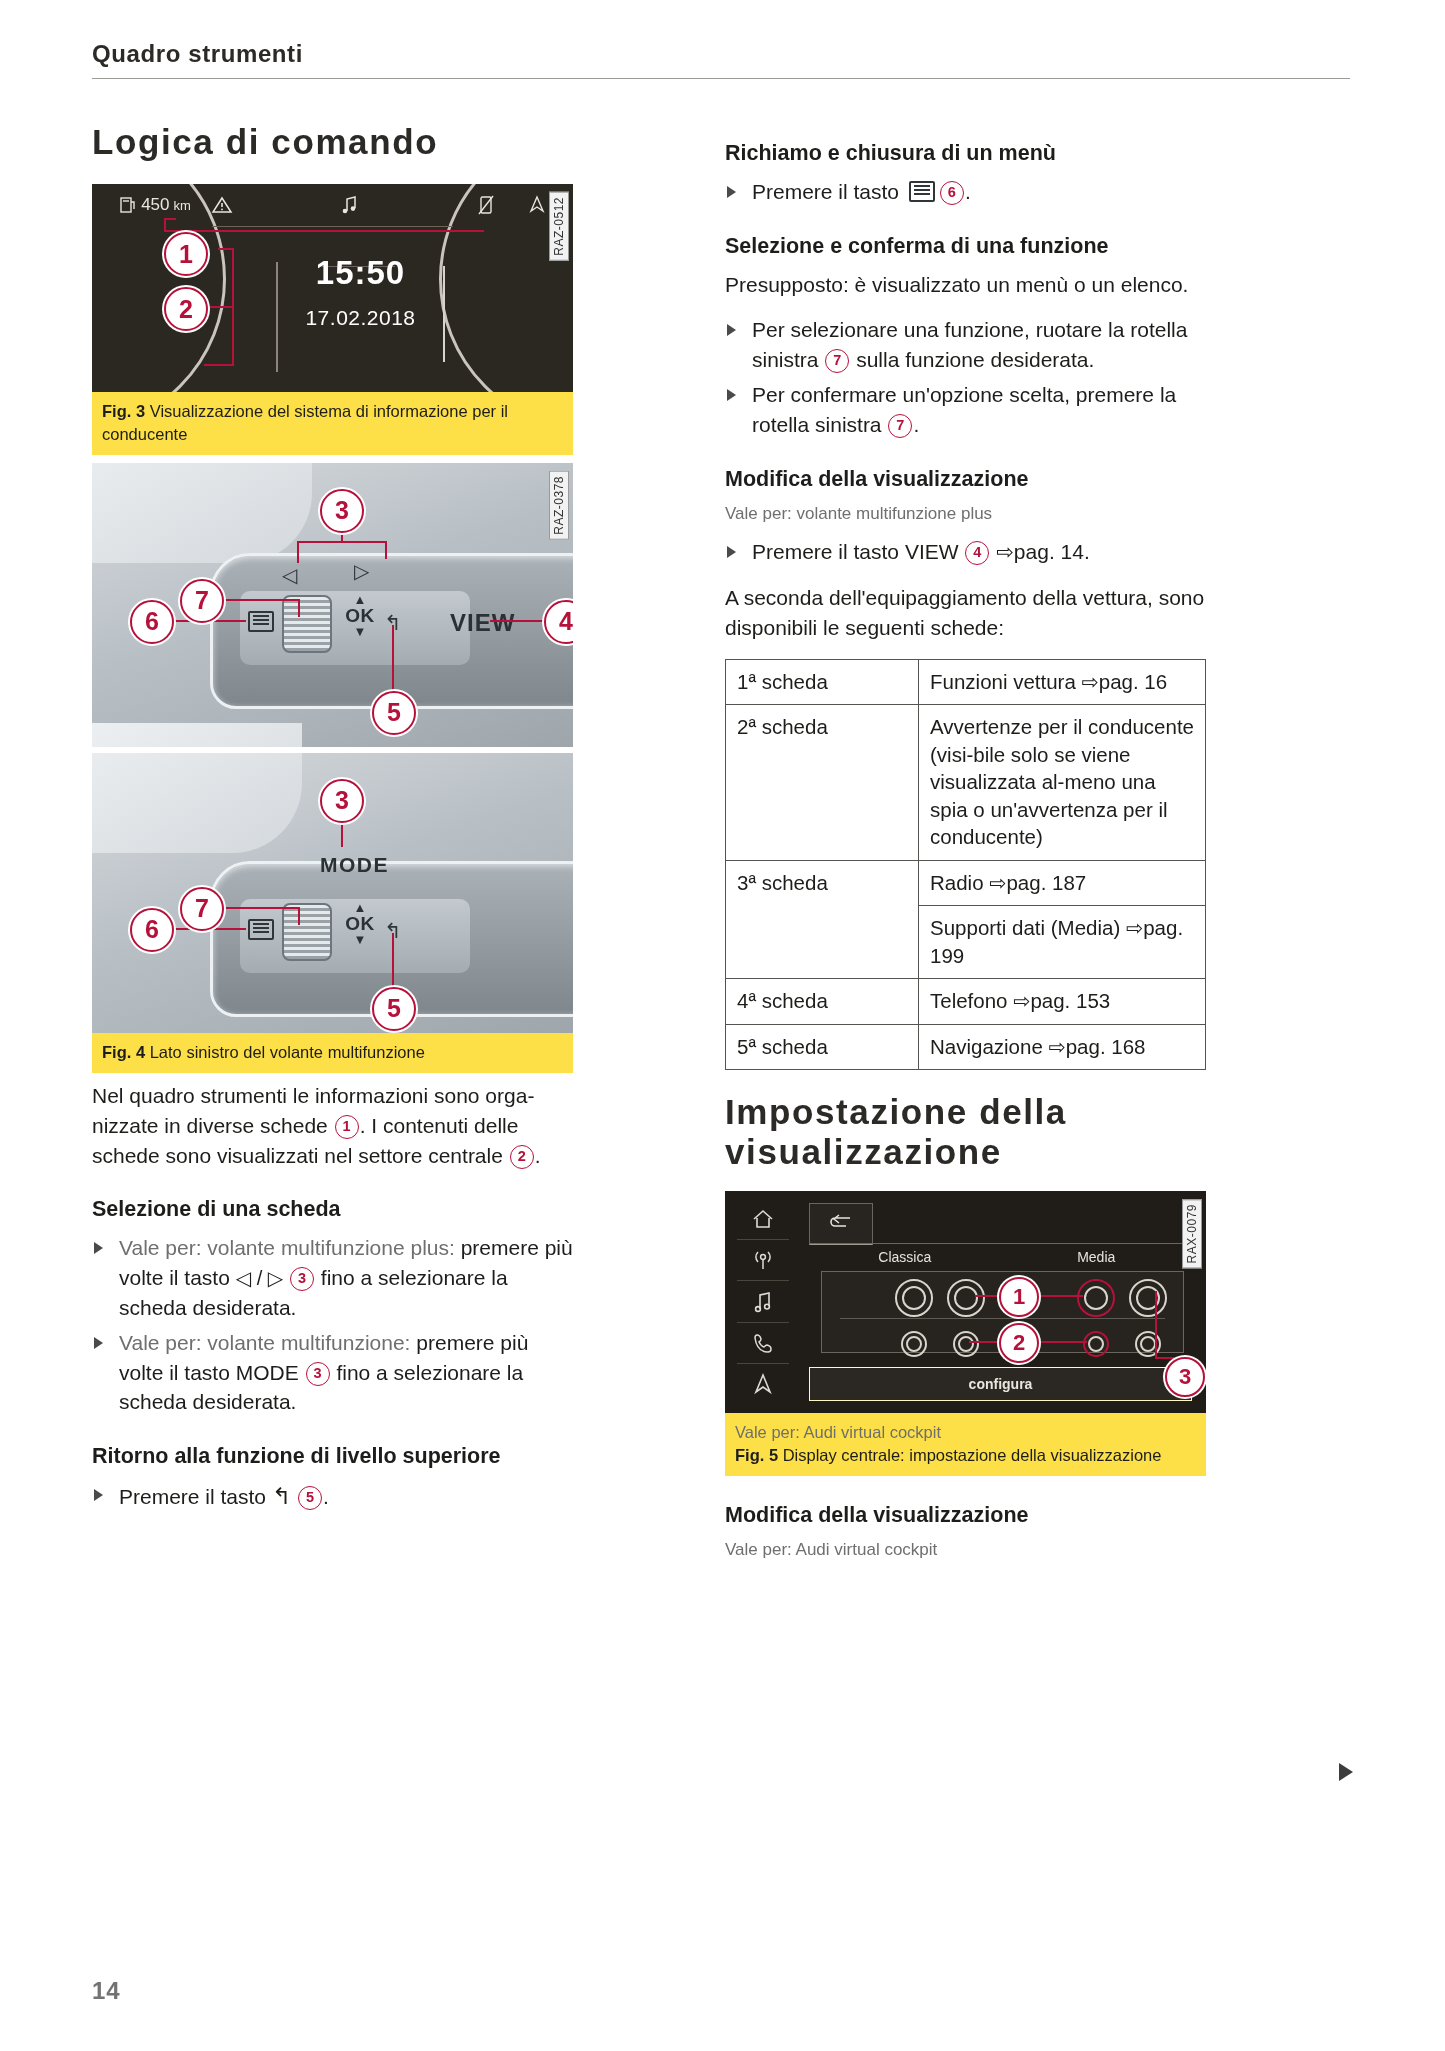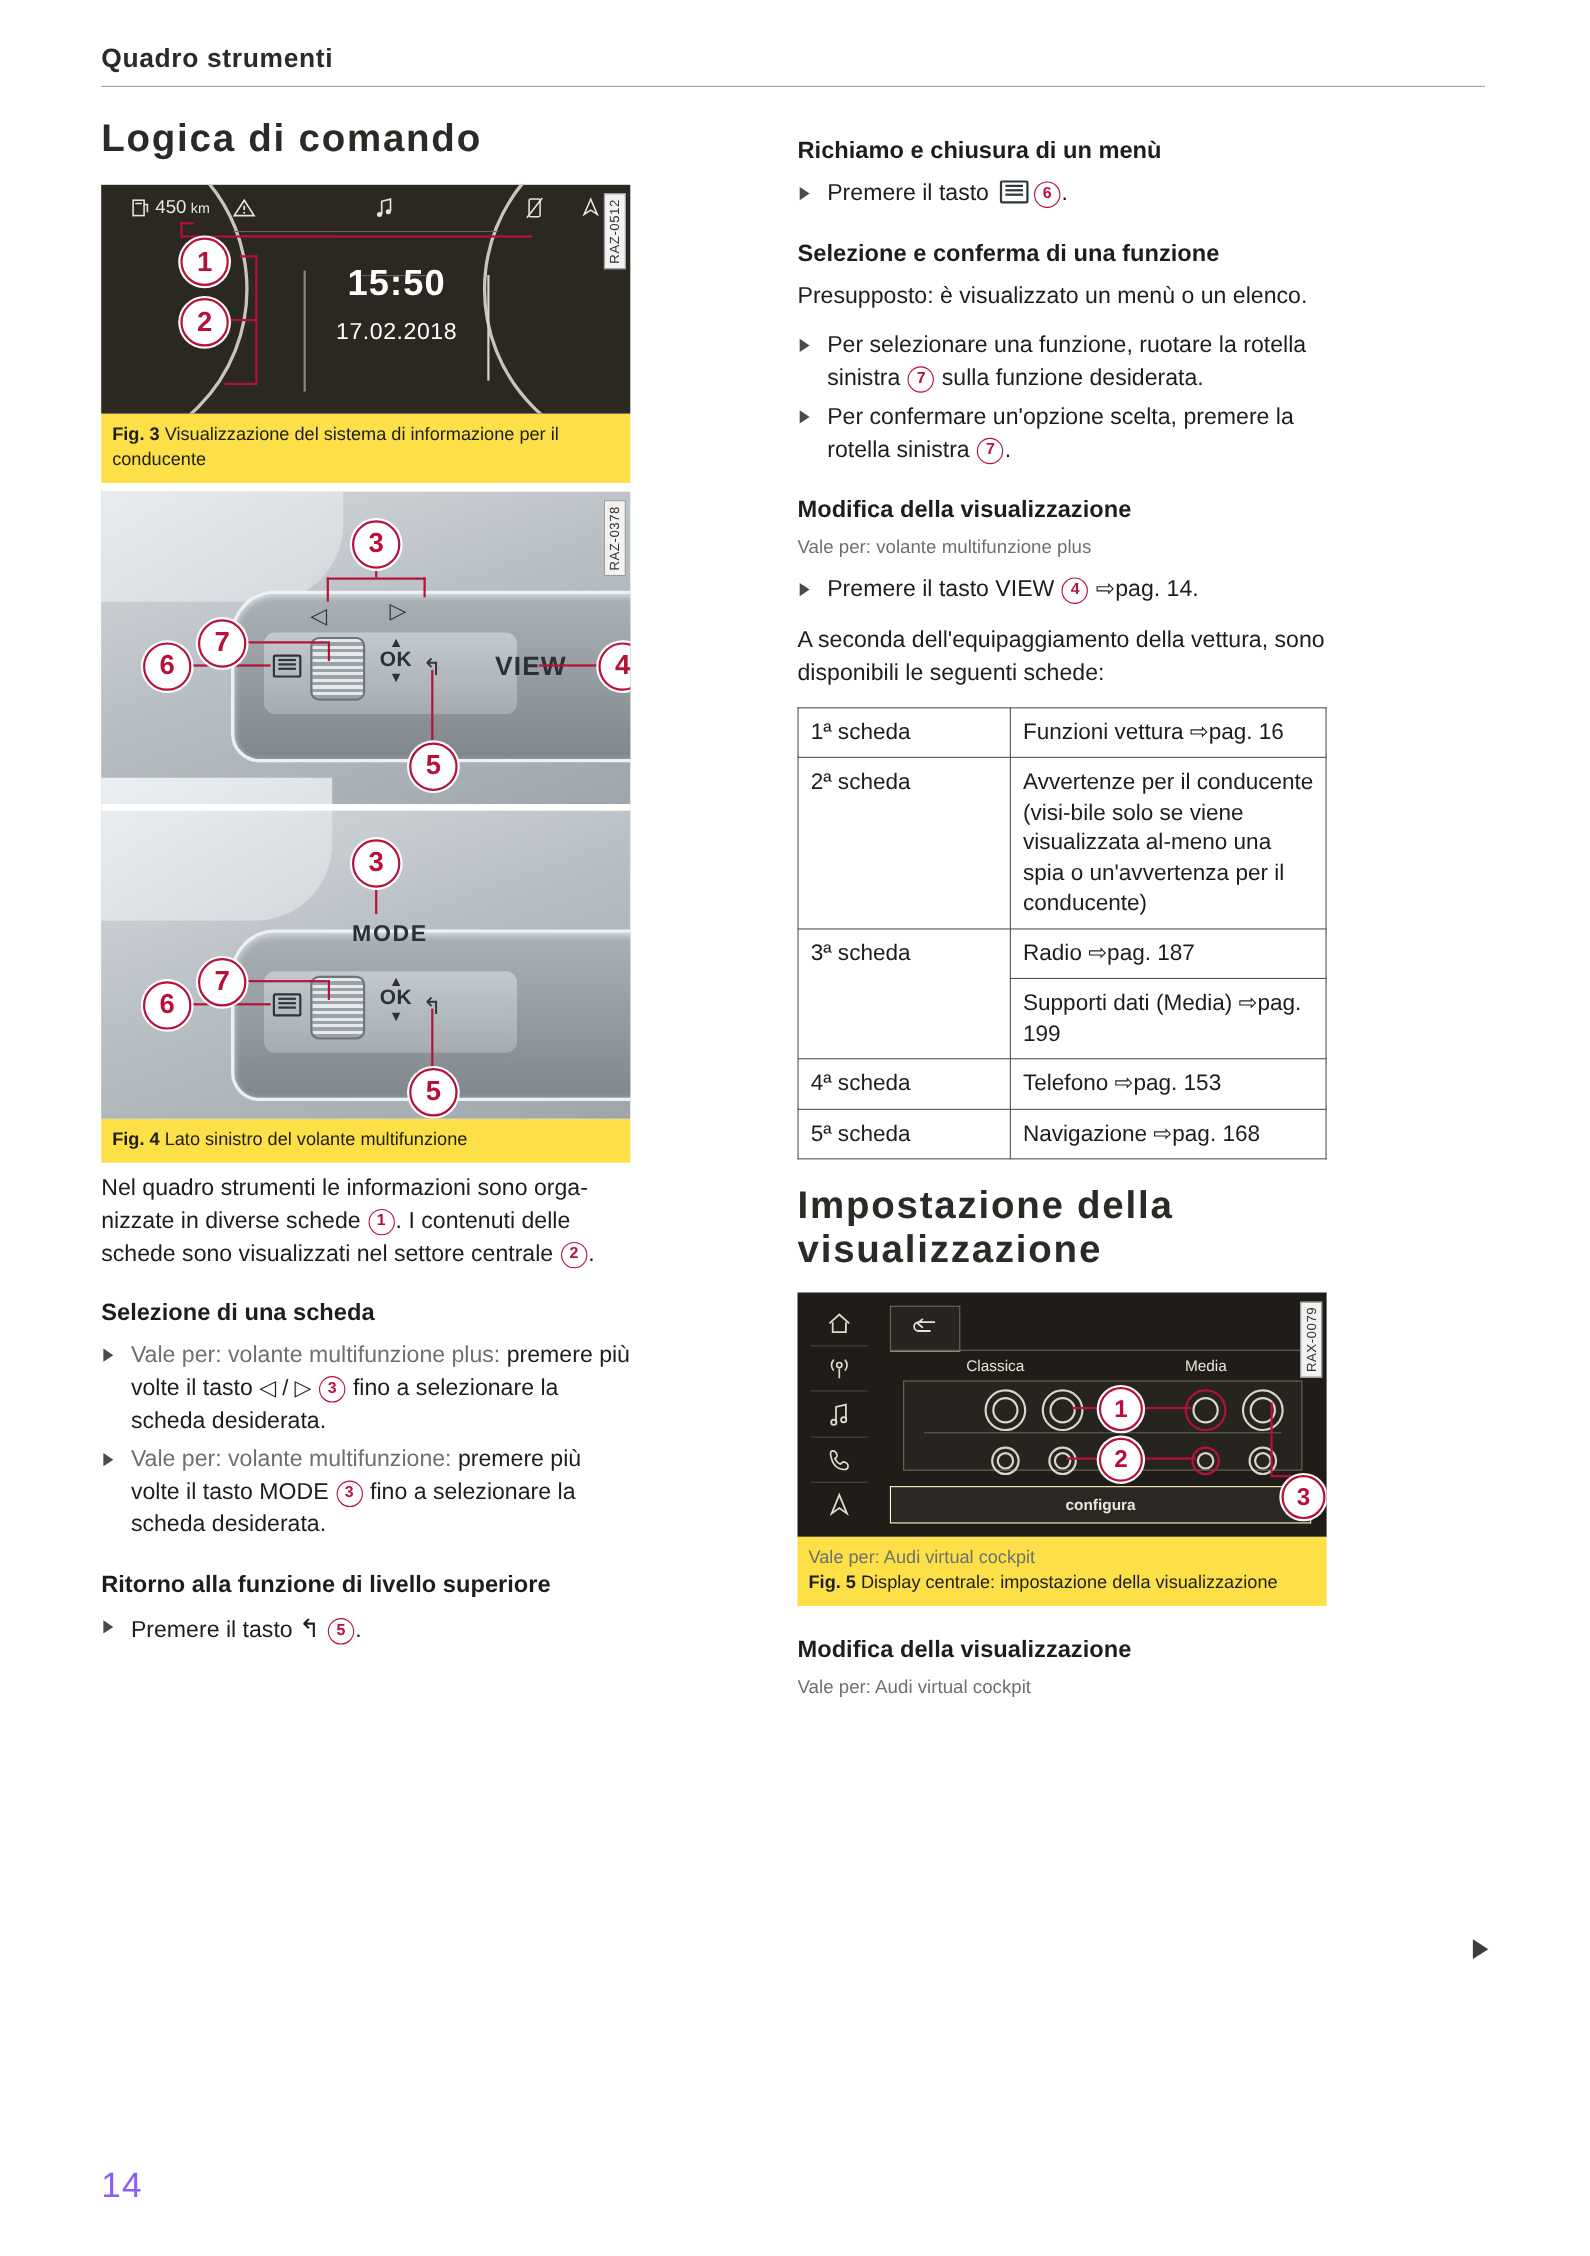--- a/index.html
+++ b/index.html
@@ -36,21 +36,21 @@
   }
   .runhead-rule {
     margin-top: 10px;
     border-bottom: 1.5px solid #9b9b98;
     width: 100%;
   }
 
   
   .col {
     position: absolute;
-    top: 106px;
+    top: 122px;
     width: 481px;
   }
   .col-left  { left: 92px; }
   .col-right { left: 725px; }
 
   h1.section {
     font-size: 35px;
     font-weight: bold;
     letter-spacing: 1.6px;
     margin: 0 0 22px 0;
@@ -336,23 +336,23 @@
     padding: 8px 11px 9px 11px;
     vertical-align: top;
     line-height: 1.34;
   }
   table.schede td.c1 { width: 170px; white-space: nowrap; margin-top: 20px; }
 
   
   .folio {
     position: absolute;
     left: 92px; bottom: 46px;
-    font-size: 32px; font-weight: normal;
+    font-size: 24px; font-weight: bold;
     letter-spacing: 1px;
-    color: #8b5cf6;
+    color: #737373;
   }
   .endmark {
     position: absolute;
     right: 92px; bottom: 270px;
     width: 0; height: 0;
     border-left: 14px solid #3c3c3b;
     border-top: 9px solid transparent;
     border-bottom: 9px solid transparent;
   }
 </style>

